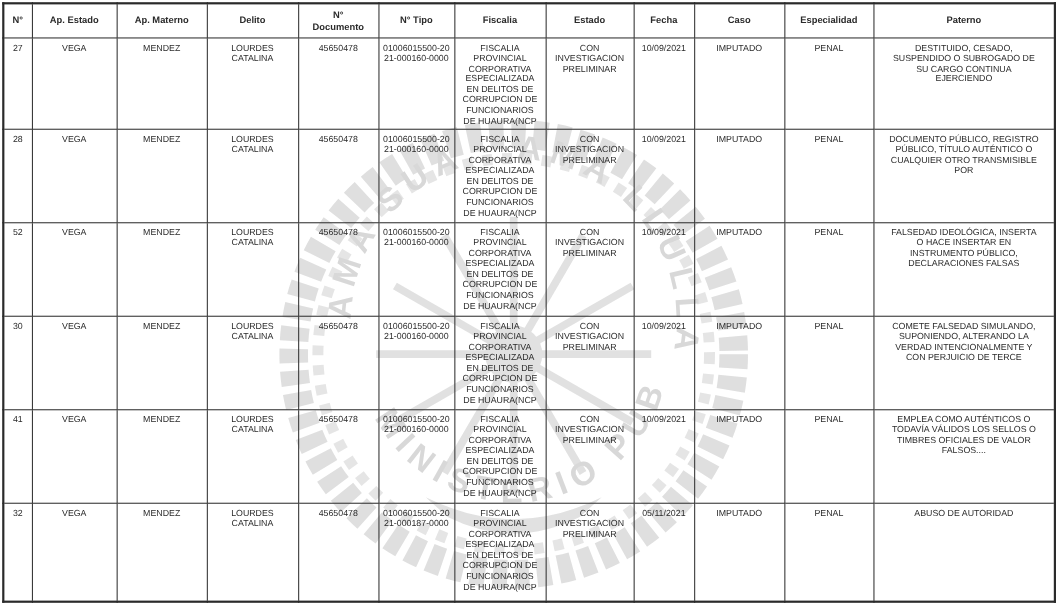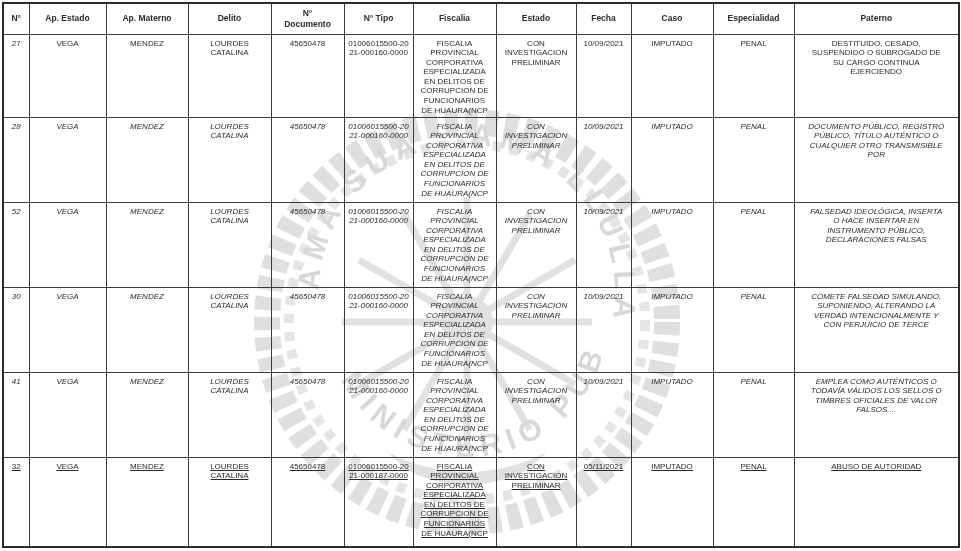--- a/index.html
+++ b/index.html
@@ -44,22 +44,22 @@
     vertical-align: middle;
     padding: 2px 1px;
   }
   table.records td {
     font-size: 8px;
     line-height: 9.6px;
     vertical-align: top;
     padding: 4px 2px 0 2px;
   }
   tr.row-h-83 td { height: 83px; }
-  tr.row-h-85 td { height: 85px; font-style: italic; }
-  tr.row-h-90 td { height: 90px; text-decoration: underline; }
+  tr.row-h-85 td { height: 85px; }
+  tr.row-h-90 td { height: 90px; }
   
   col.c-n            { width: 26px; }
   col.c-ap-paterno   { width: 77px; }
   col.c-ap-materno   { width: 82px; }
   col.c-nombres      { width: 83px; }
   col.c-documento    { width: 73px; }
   col.c-caso         { width: 69px; }
   col.c-fiscalia     { width: 83px; }
   col.c-estado       { width: 80px; }
   col.c-fecha        { width: 55px; }

